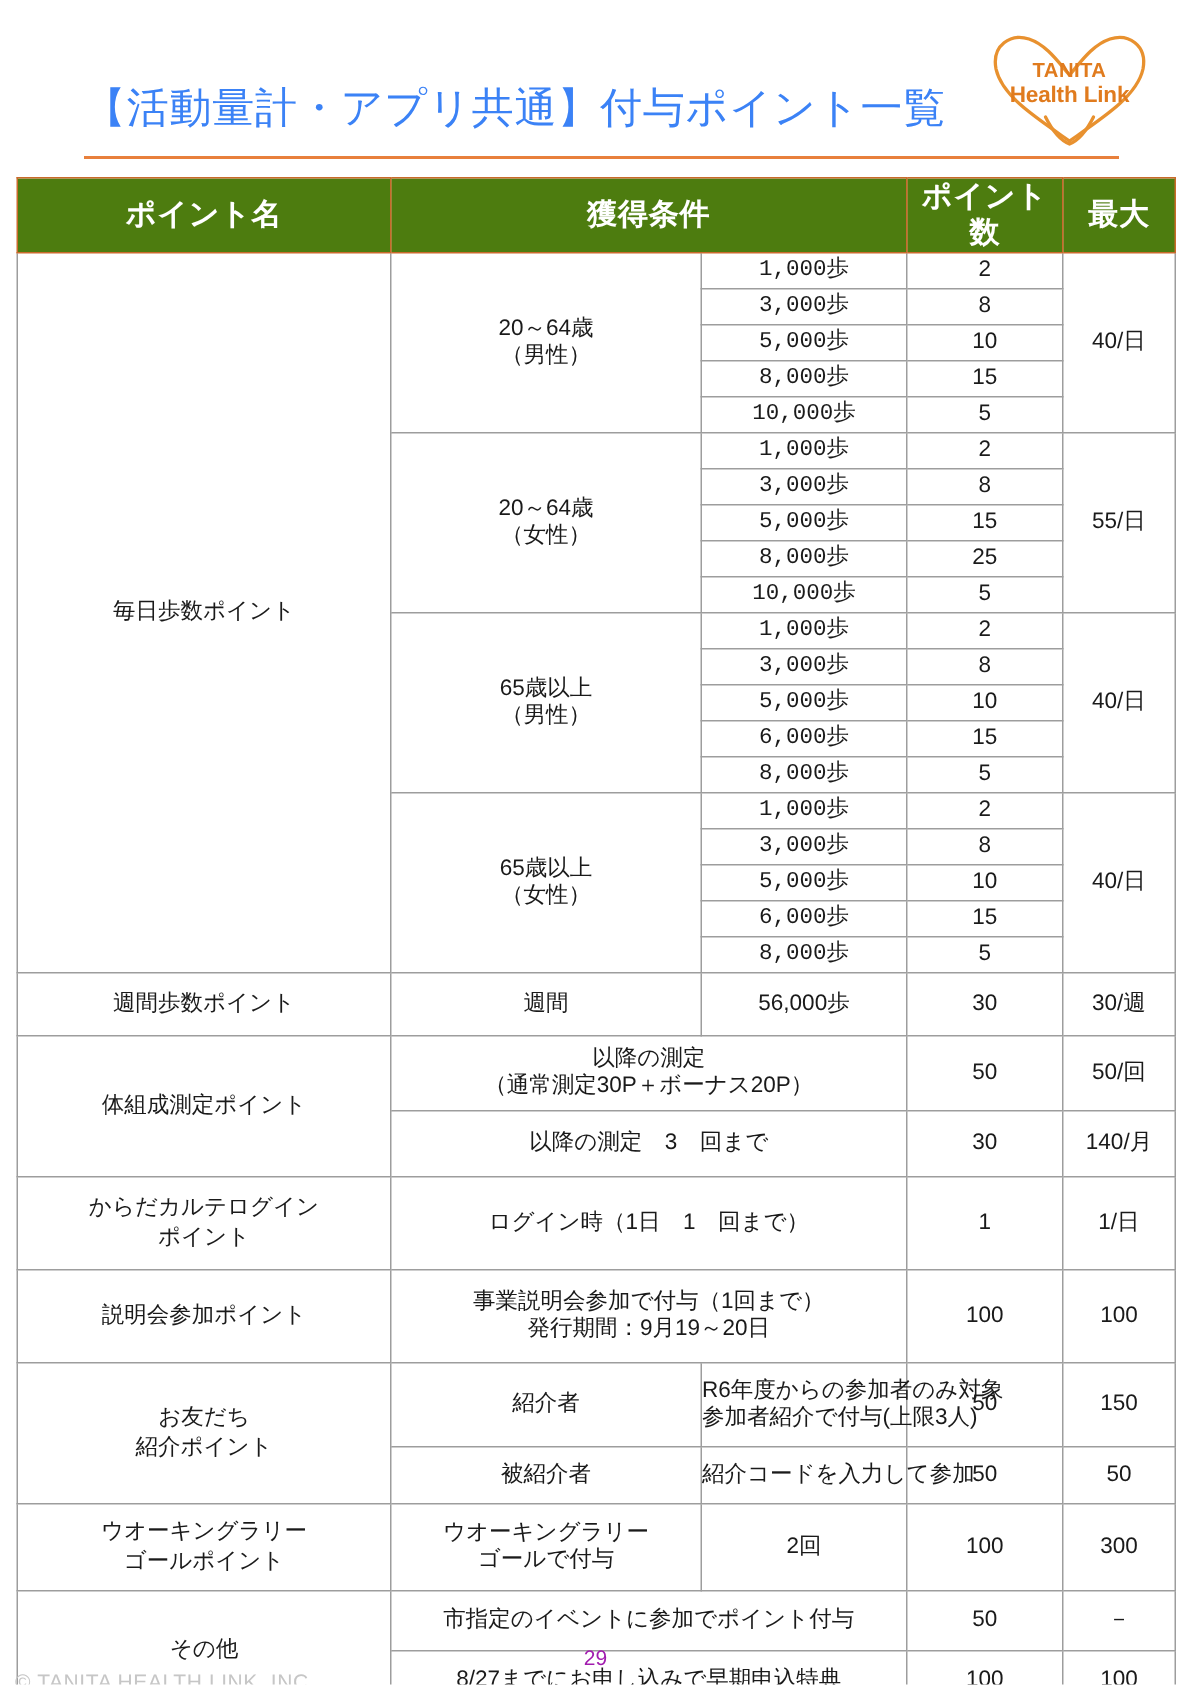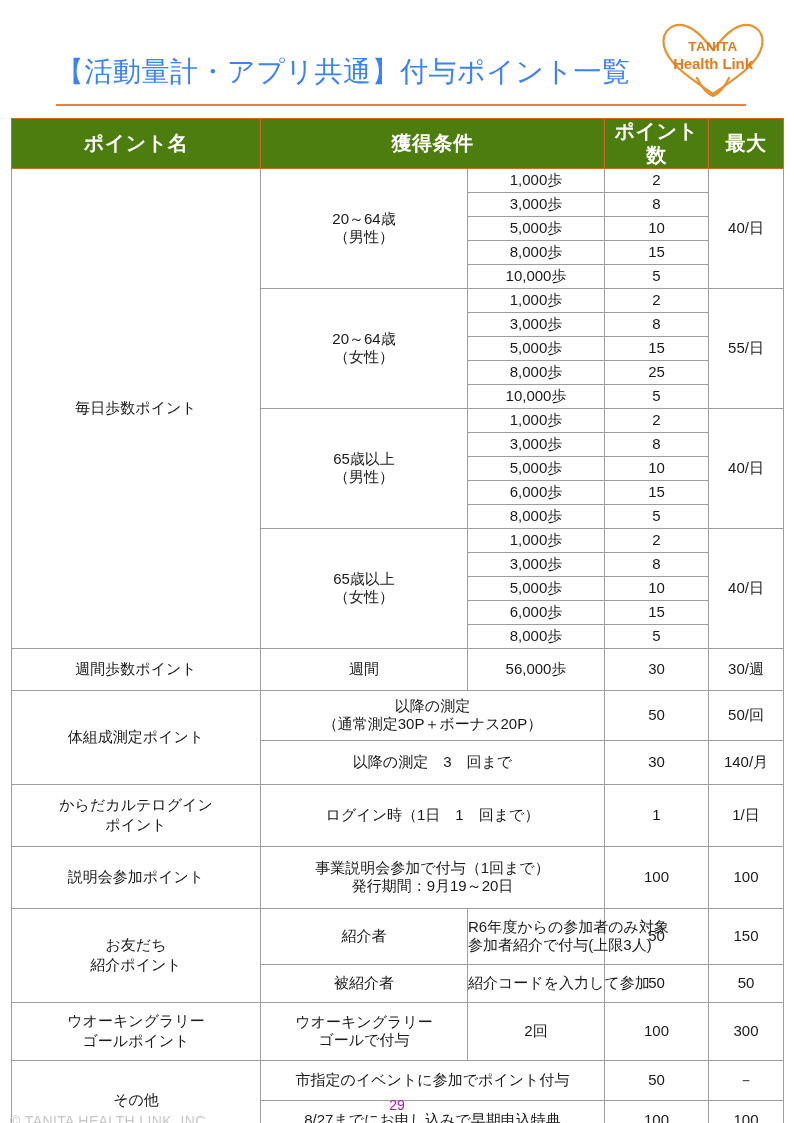--- a/index.html
+++ b/index.html
@@ -111,21 +111,21 @@
   col.c-max    { width: 75px; }
 
   .cell-name {
     font-size: 19px;
   }
   .cell-name.two-line { line-height: 1.34; }
   .cell-group {
     font-size: 15px;
     line-height: 1.3;
   }
-  .cell-steps { height: 23px; font-size: 15px; }
+  .cell-steps { height: 23px; font-size: 15px; font-family: Liberation Mono, monospace; }
   .cell-num { font-size: 15px; }
   .cell-max { font-size: 15px; }
   .cell-small { font-size: 14px; }
   .cell-cond { font-size: 15px; line-height: 1.35; }
   .cell-cond-sm { font-size: 13.5px; line-height: 1.35; }
   .nowrap { white-space: nowrap; }
 
   .row-steps td { height: 23px; }
   .thin-border { border-color: #b5b5b5; }
 

